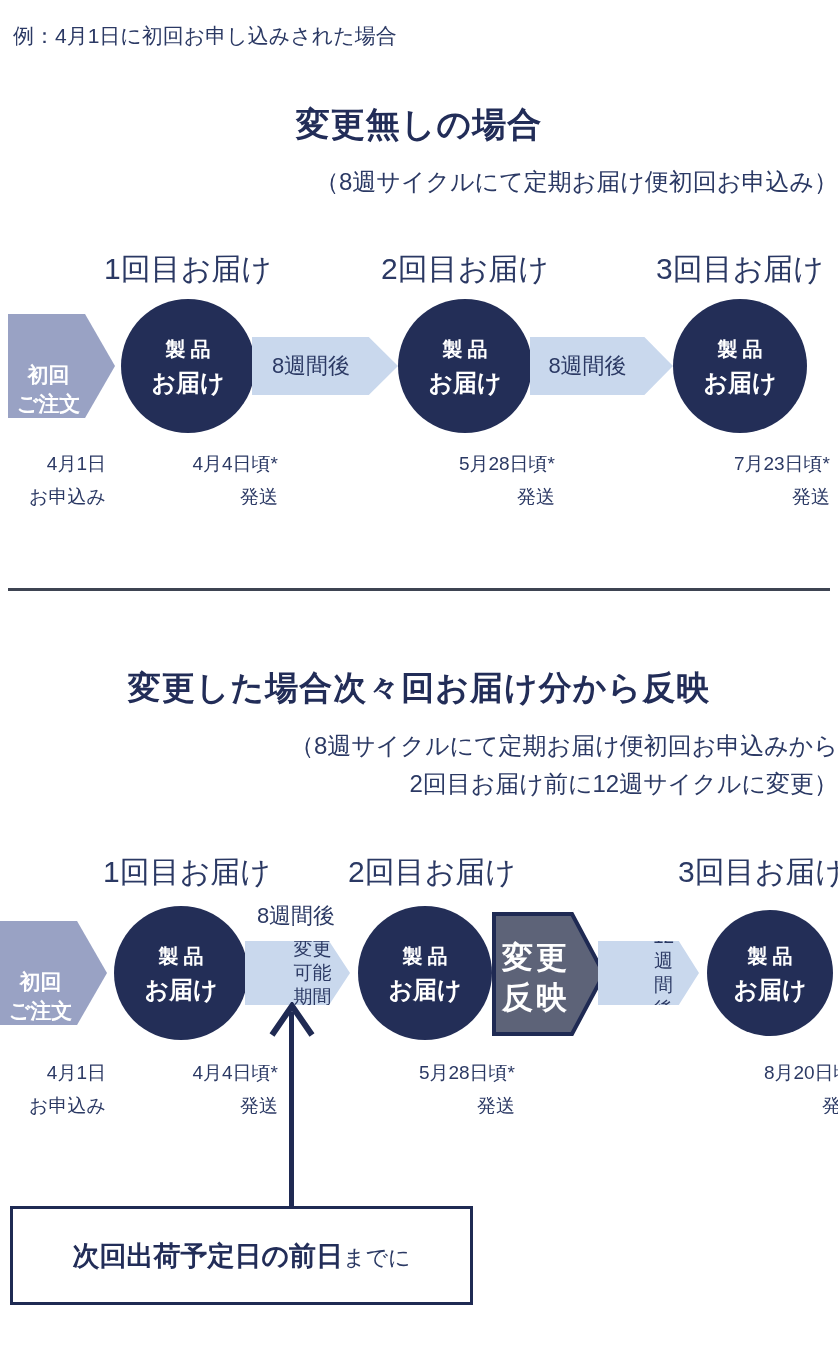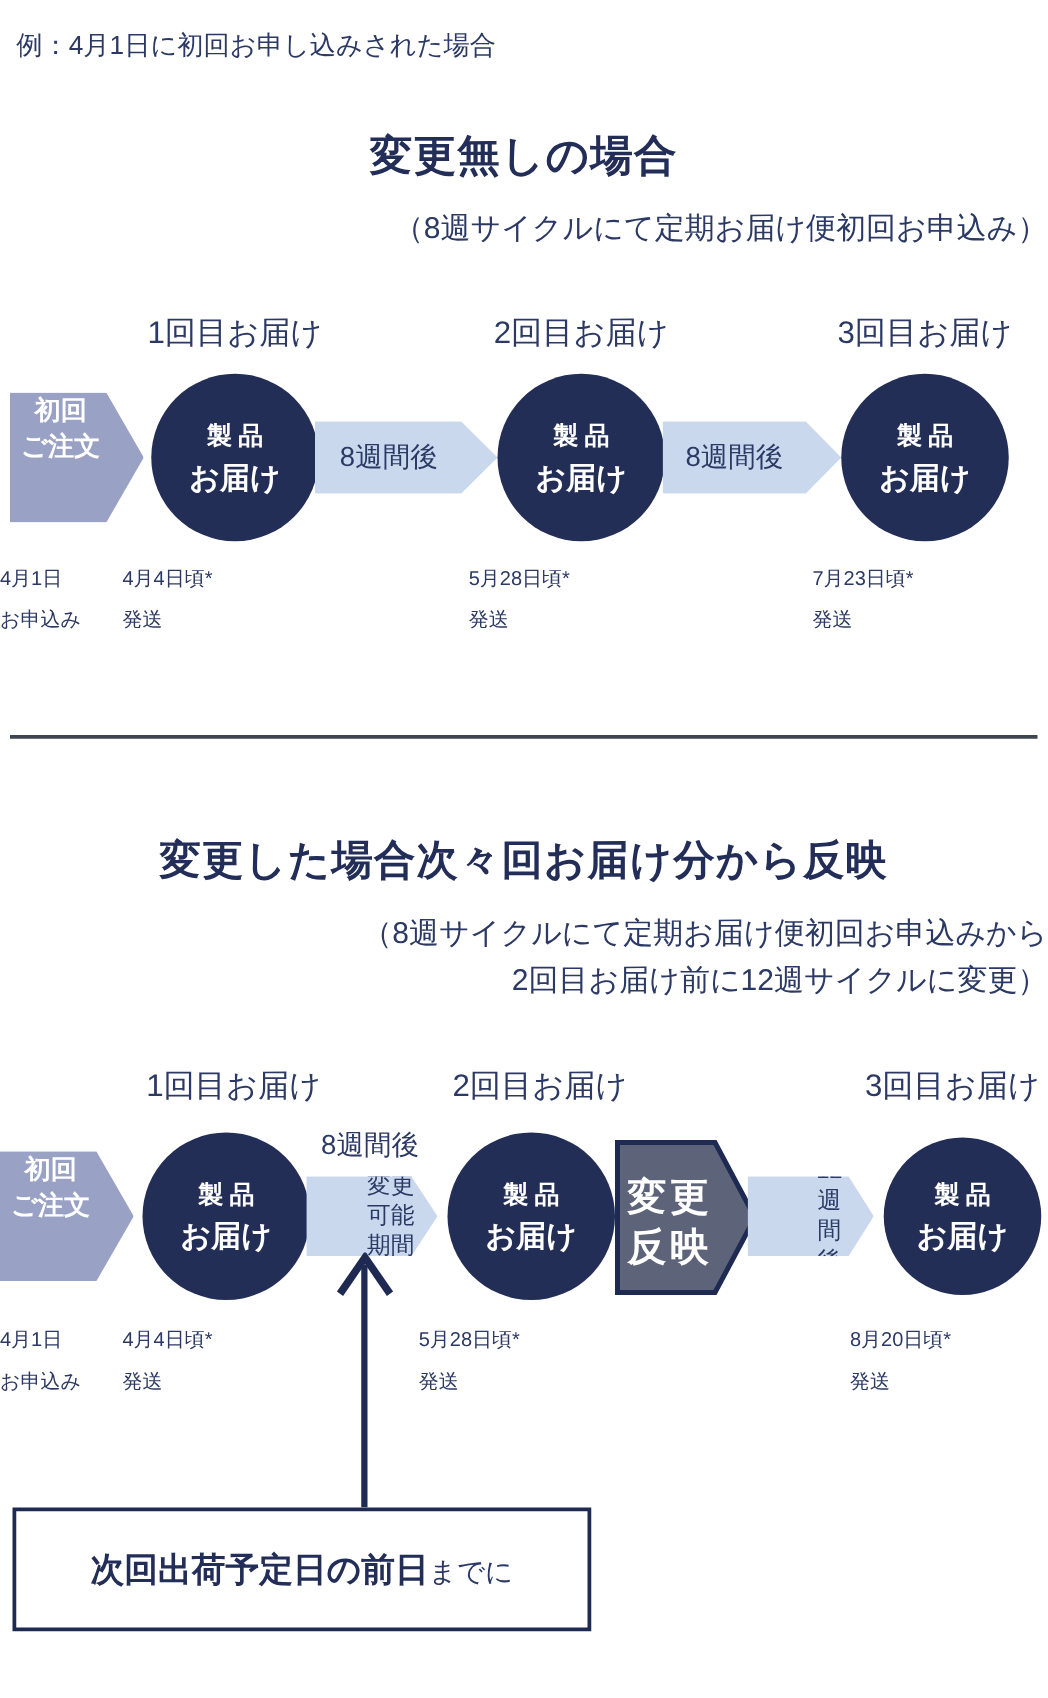--- a/index.html
+++ b/index.html
@@ -14,44 +14,44 @@
   html,body{margin:0;padding:0;background:#fff;}
   .canvas{
     position:relative;width:838px;height:1358px;background:#ffffff;
     font-family:"Liberation Sans",sans-serif;color:var(--text);overflow:hidden;
   }
   .t{position:absolute;white-space:nowrap;}
   .center{left:0;width:838px;text-align:center;}
   .note{font-size:21px;font-weight:500;}
   .title{font-size:34px;font-weight:bold;color:#222d58;letter-spacing:1px;}
   .subtitle{font-size:24px;font-weight:500;text-align:right;}
-  .steplabel{width:220px;text-align:center;font-size:25px;font-weight:500;}
+  .steplabel{width:220px;text-align:center;font-size:30px;font-weight:500;}
   .circle{
     position:absolute;border-radius:50%;background:var(--circle);color:#fff;
     display:flex;flex-direction:column;align-items:center;justify-content:center;
     text-align:center;font-weight:600;
   }
   .circle .cl1{font-size:20px;line-height:33px;letter-spacing:5px;padding-left:5px;}
   .circle .cl2{font-size:24px;line-height:33px;}
   .pent{
     position:absolute;background:var(--pent);color:#fff;
     clip-path:polygon(0 0,72% 0,100% 50%,72% 100%,0 100%);
-    display:flex;flex-direction:column;align-items:center;justify-content:flex-start;
+    display:flex;flex-direction:column;align-items:center;justify-content:flex-end;
     text-align:center;font-size:21px;font-weight:600;line-height:29px;
     padding-right:26px;box-sizing:border-box;
   }
   .arrow{
     position:absolute;background:var(--arrow);color:var(--text);
     clip-path:polygon(0 0,80% 0,100% 50%,80% 100%,0 100%);
     display:flex;flex-direction:column;align-items:center;justify-content:center;
     text-align:center;font-size:22px;font-weight:500;
     padding-right:28px;box-sizing:border-box;
   }
   .arrow.small{font-size:19px;line-height:24px;padding-right:18px;padding-left:48px;}
-  .date{position:absolute;text-align:left;font-size:16px;line-height:33px;font-weight:500;}
+  .date{position:absolute;text-align:right;font-size:19px;line-height:33px;font-weight:500;}
   .divider{position:absolute;background:var(--divider);}
   .reflect-wrap{position:absolute;}
   .reflect-text{
     position:absolute;left:0;top:0;width:82px;height:132px;color:#fff;
     display:flex;flex-direction:column;align-items:center;justify-content:center;
     font-size:31px;font-weight:bold;line-height:40px;letter-spacing:3px;padding-left:6px;box-sizing:border-box;
   }
   .vline{position:absolute;background:var(--navy);}
   .notebox{
     position:absolute;border:3px solid var(--navy);background:#fff;

